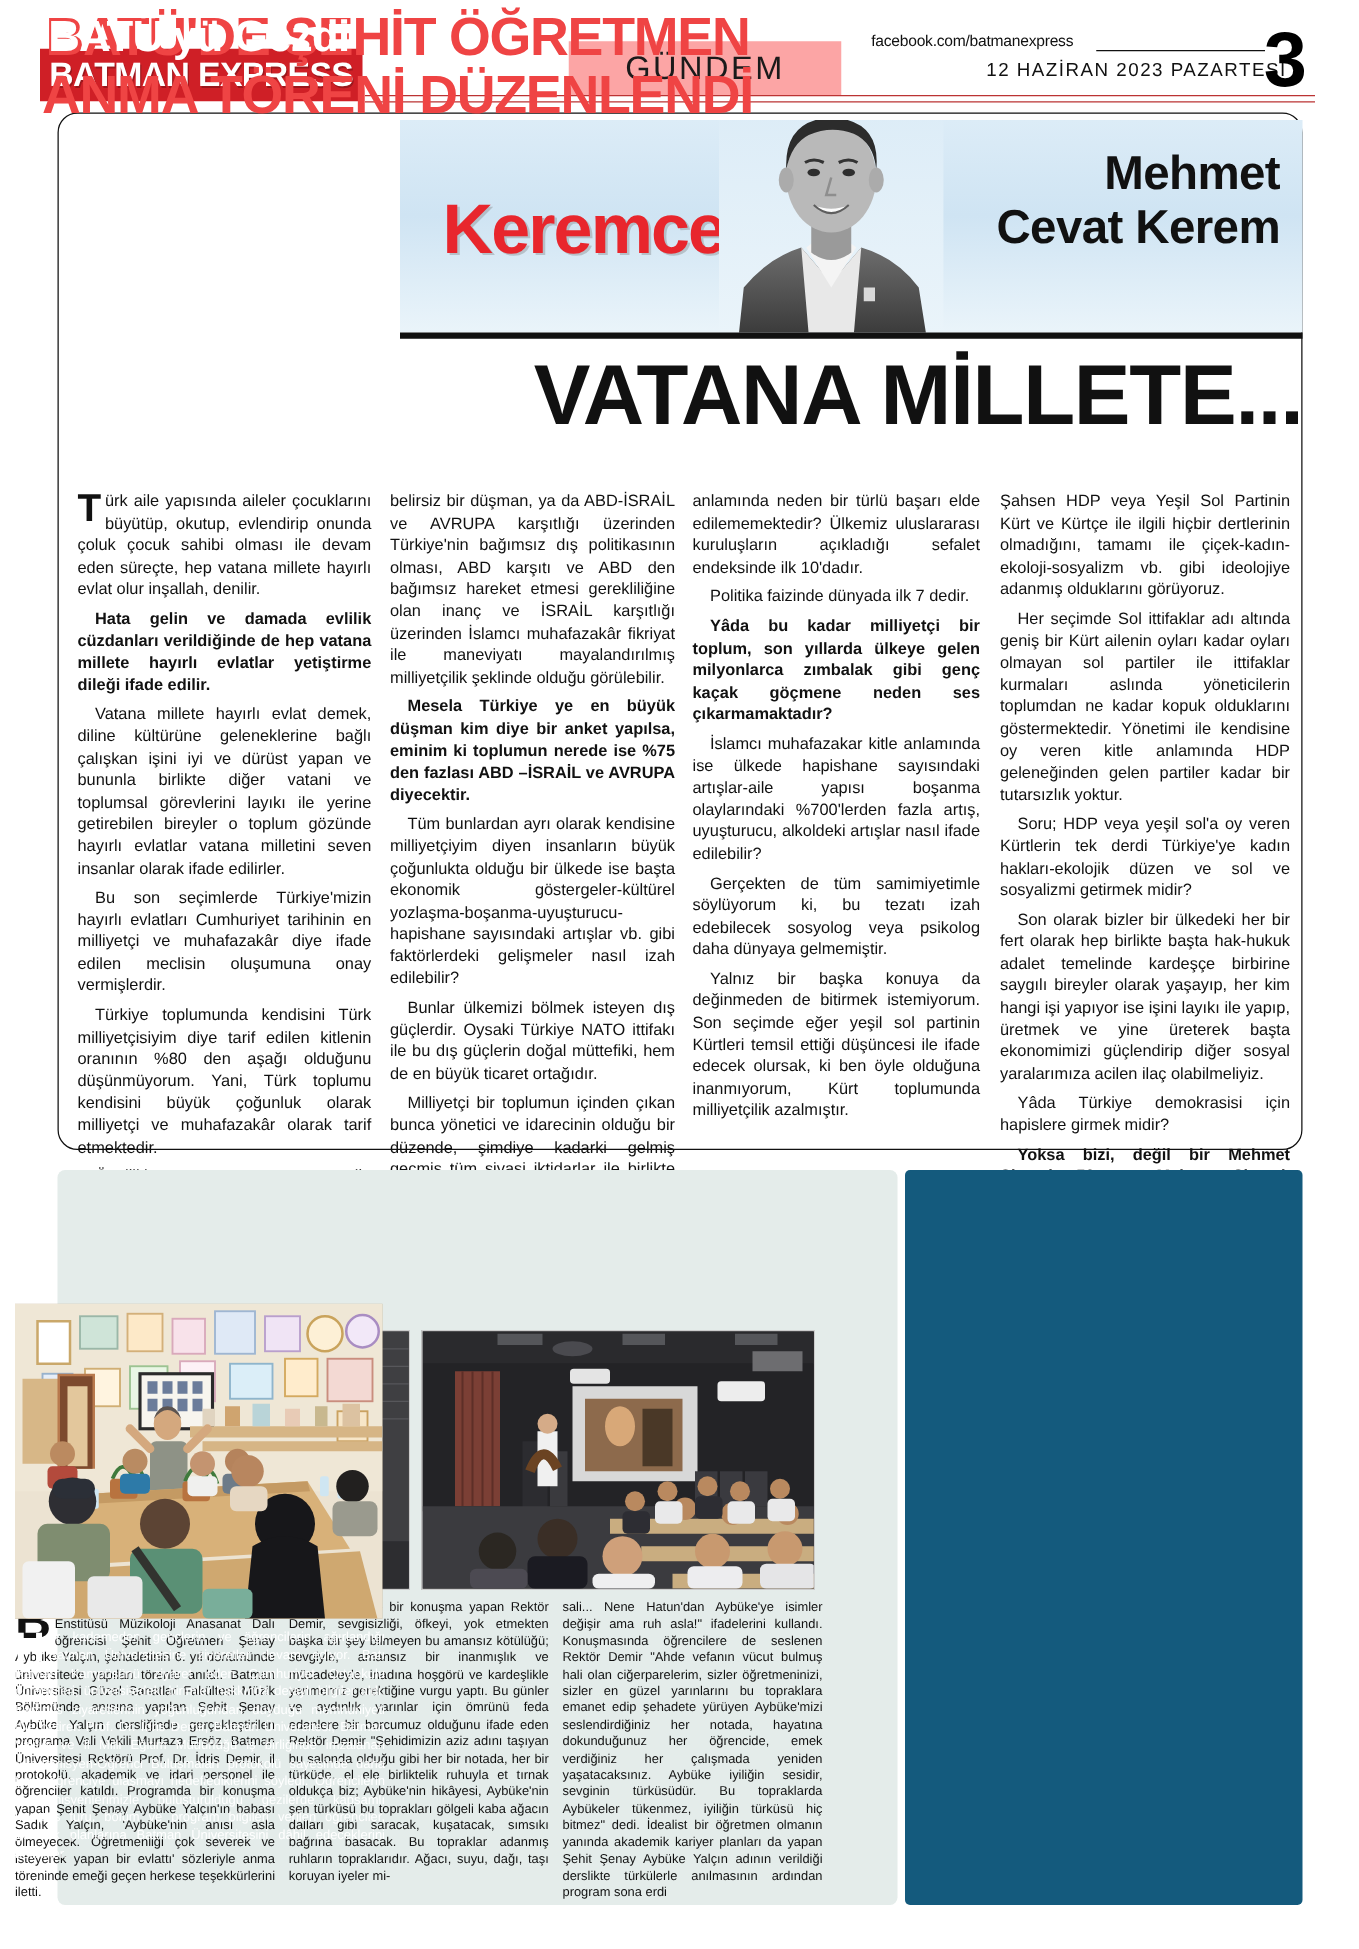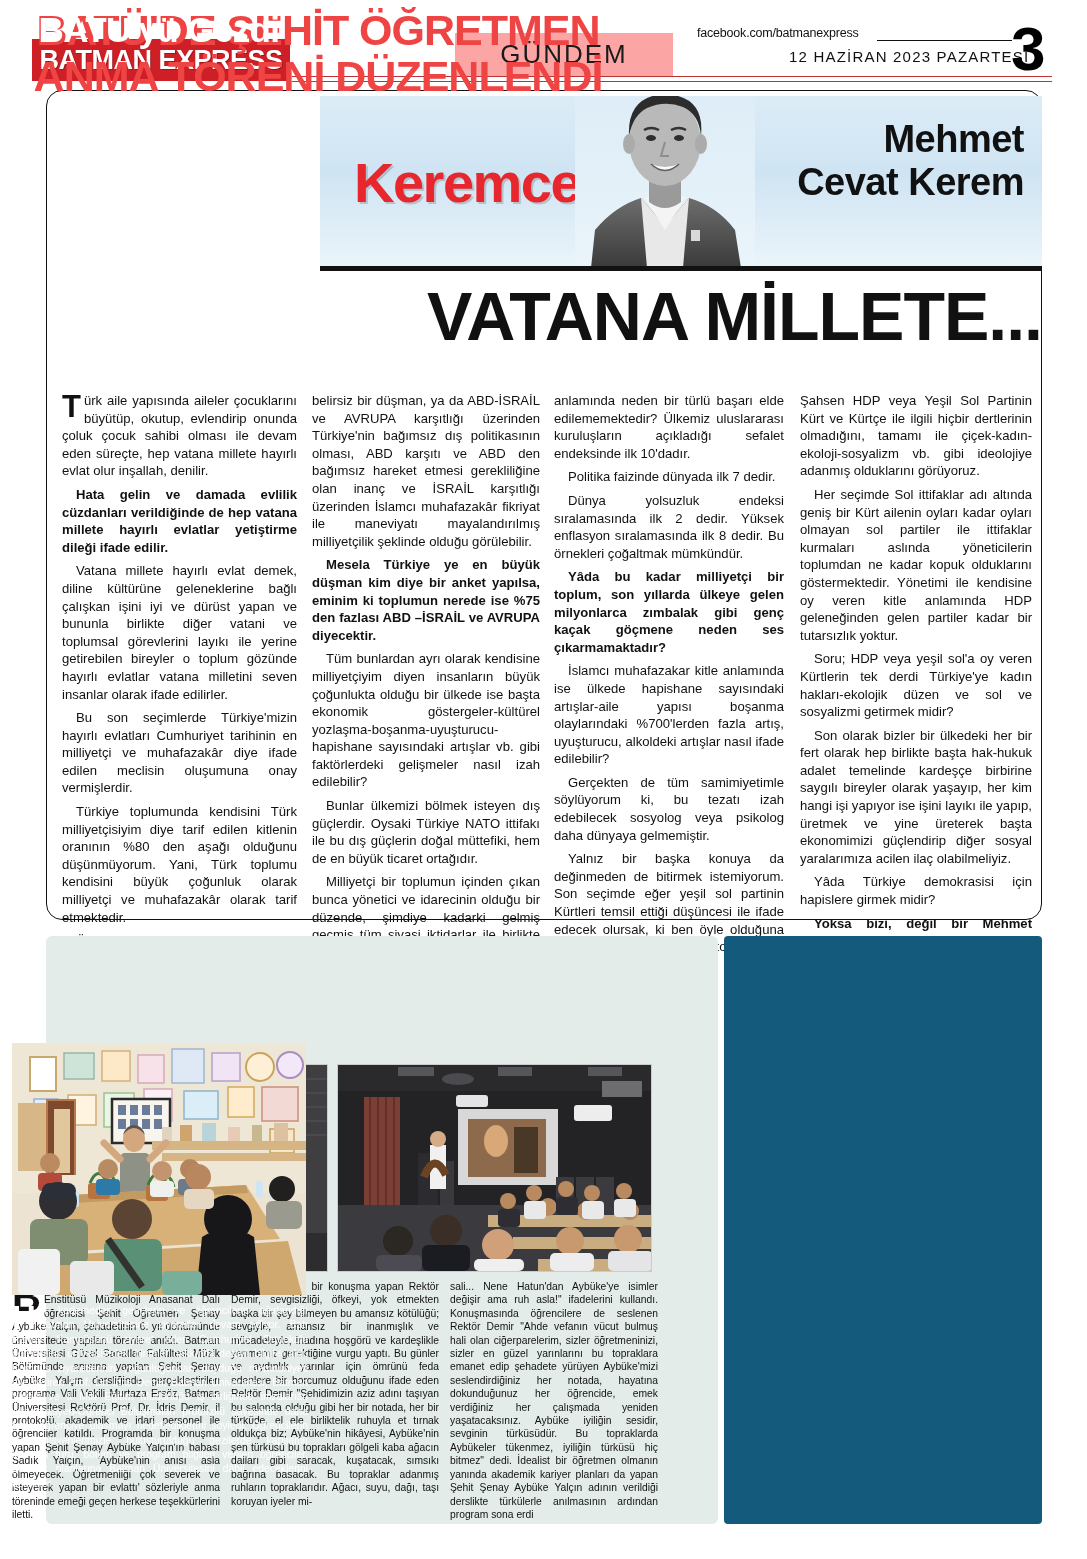--- a/index.html
+++ b/index.html
@@ -258,21 +258,20 @@
     <p class="first"><span>belirsiz bir düşman, ya da ABD-İSRAİL ve AVRUPA karşıtlığı üzerinden Türkiye'nin bağımsız dış politikasının olması, ABD karşıtı ve ABD den bağımsız hareket etmesi gerekliliğine olan inanç ve İSRAİL karşıtlığı üzerinden İslamcı muhafazakâr fikriyat ile maneviyatı mayalandırılmış milliyetçilik şeklinde olduğu görülebilir.</span></p>
     <p class="b"><span>Mesela Türkiye ye en büyük düşman kim diye bir anket yapılsa, eminim ki toplumun nerede ise %75 den fazlası ABD –İSRAİL ve AVRUPA diyecektir.</span></p>
     <p><span>Tüm bunlardan ayrı olarak kendisine milliyetçiyim diyen insanların büyük çoğunlukta olduğu bir ülkede ise başta ekonomik göstergeler-kültürel yozlaşma-boşanma-uyuşturucu-hapishane sayısındaki artışlar vb. gibi faktörlerdeki gelişmeler nasıl izah edilebilir?</span></p>
     <p><span>Bunlar ülkemizi bölmek isteyen dış güçlerdir. Oysaki Türkiye NATO ittifakı ile bu dış güçlerin doğal müttefiki, hem de en büyük ticaret ortağıdır.</span></p>
     <p><span>Milliyetçi bir toplumun içinden çıkan bunca yönetici ve idarecinin olduğu bir düzende, şimdiye kadarki gelmiş geçmiş tüm siyasi iktidarlar ile birlikte ele aldığımızda, örneğin dünya ile kıyas edildiğinde ekonomik göstergeler</span></p>
   </div>
 
   <div class="oped-col c3">
     <p class="first"><span>anlamında neden bir türlü başarı elde edilememektedir? Ülkemiz uluslararası kuruluşların açıkladığı sefalet endeksinde ilk 10'dadır.</span></p>
     <p><span>Politika faizinde dünyada ilk 7 dedir.</span></p>
-    <p><span>Dünya yolsuzluk endeksi sıralamasında ilk 2 dedir. Yüksek enflasyon sıralamasında ilk 8 dedir. Bu örnekleri çoğaltmak mümkündür.</span></p>
     <p class="b"><span>Yâda bu kadar milliyetçi bir toplum, son yıllarda ülkeye gelen milyonlarca zımbalak gibi genç kaçak göçmene neden ses çıkarmamaktadır?</span></p>
     <p><span>İslamcı muhafazakar kitle anlamında ise ülkede hapishane sayısındaki artışlar-aile yapısı boşanma olaylarındaki %700'lerden fazla artış, uyuşturucu, alkoldeki artışlar nasıl ifade edilebilir?</span></p>
     <p><span>Gerçekten de tüm samimiyetimle söylüyorum ki, bu tezatı izah edebilecek sosyolog veya psikolog daha dünyaya gelmemiştir.</span></p>
     <p><span>Yalnız bir başka konuya da değinmeden de bitirmek istemiyorum. Son seçimde eğer yeşil sol partinin Kürtleri temsil ettiği düşüncesi ile ifade edecek olursak, ki ben öyle olduğuna inanmıyorum, Kürt toplumunda milliyetçilik azalmıştır.</span></p>
   </div>
 
   <div class="oped-col c4">
     <p class="first"><span>Şahsen HDP veya Yeşil Sol Partinin Kürt ve Kürtçe ile ilgili hiçbir dertlerinin olmadığını, tamamı ile çiçek-kadın-ekoloji-sosyalizm vb. gibi ideolojiye adanmış olduklarını görüyoruz.</span></p>
     <p><span>Her seçimde Sol ittifaklar adı altında geniş bir Kürt ailenin oyları kadar oyları olmayan sol partiler ile ittifaklar kurmaları aslında yöneticilerin toplumdan ne kadar kopuk olduklarını göstermektedir. Yönetimi ile kendisine oy veren kitle anlamında HDP geleneğinden gelen partiler kadar bir tutarsızlık yoktur.</span></p>
     <p><span>Soru; HDP veya yeşil sol'a oy veren Kürtlerin tek derdi Türkiye'ye kadın hakları-ekolojik düzen ve sol ve sosyalizmi getirmek midir?</span></p>

